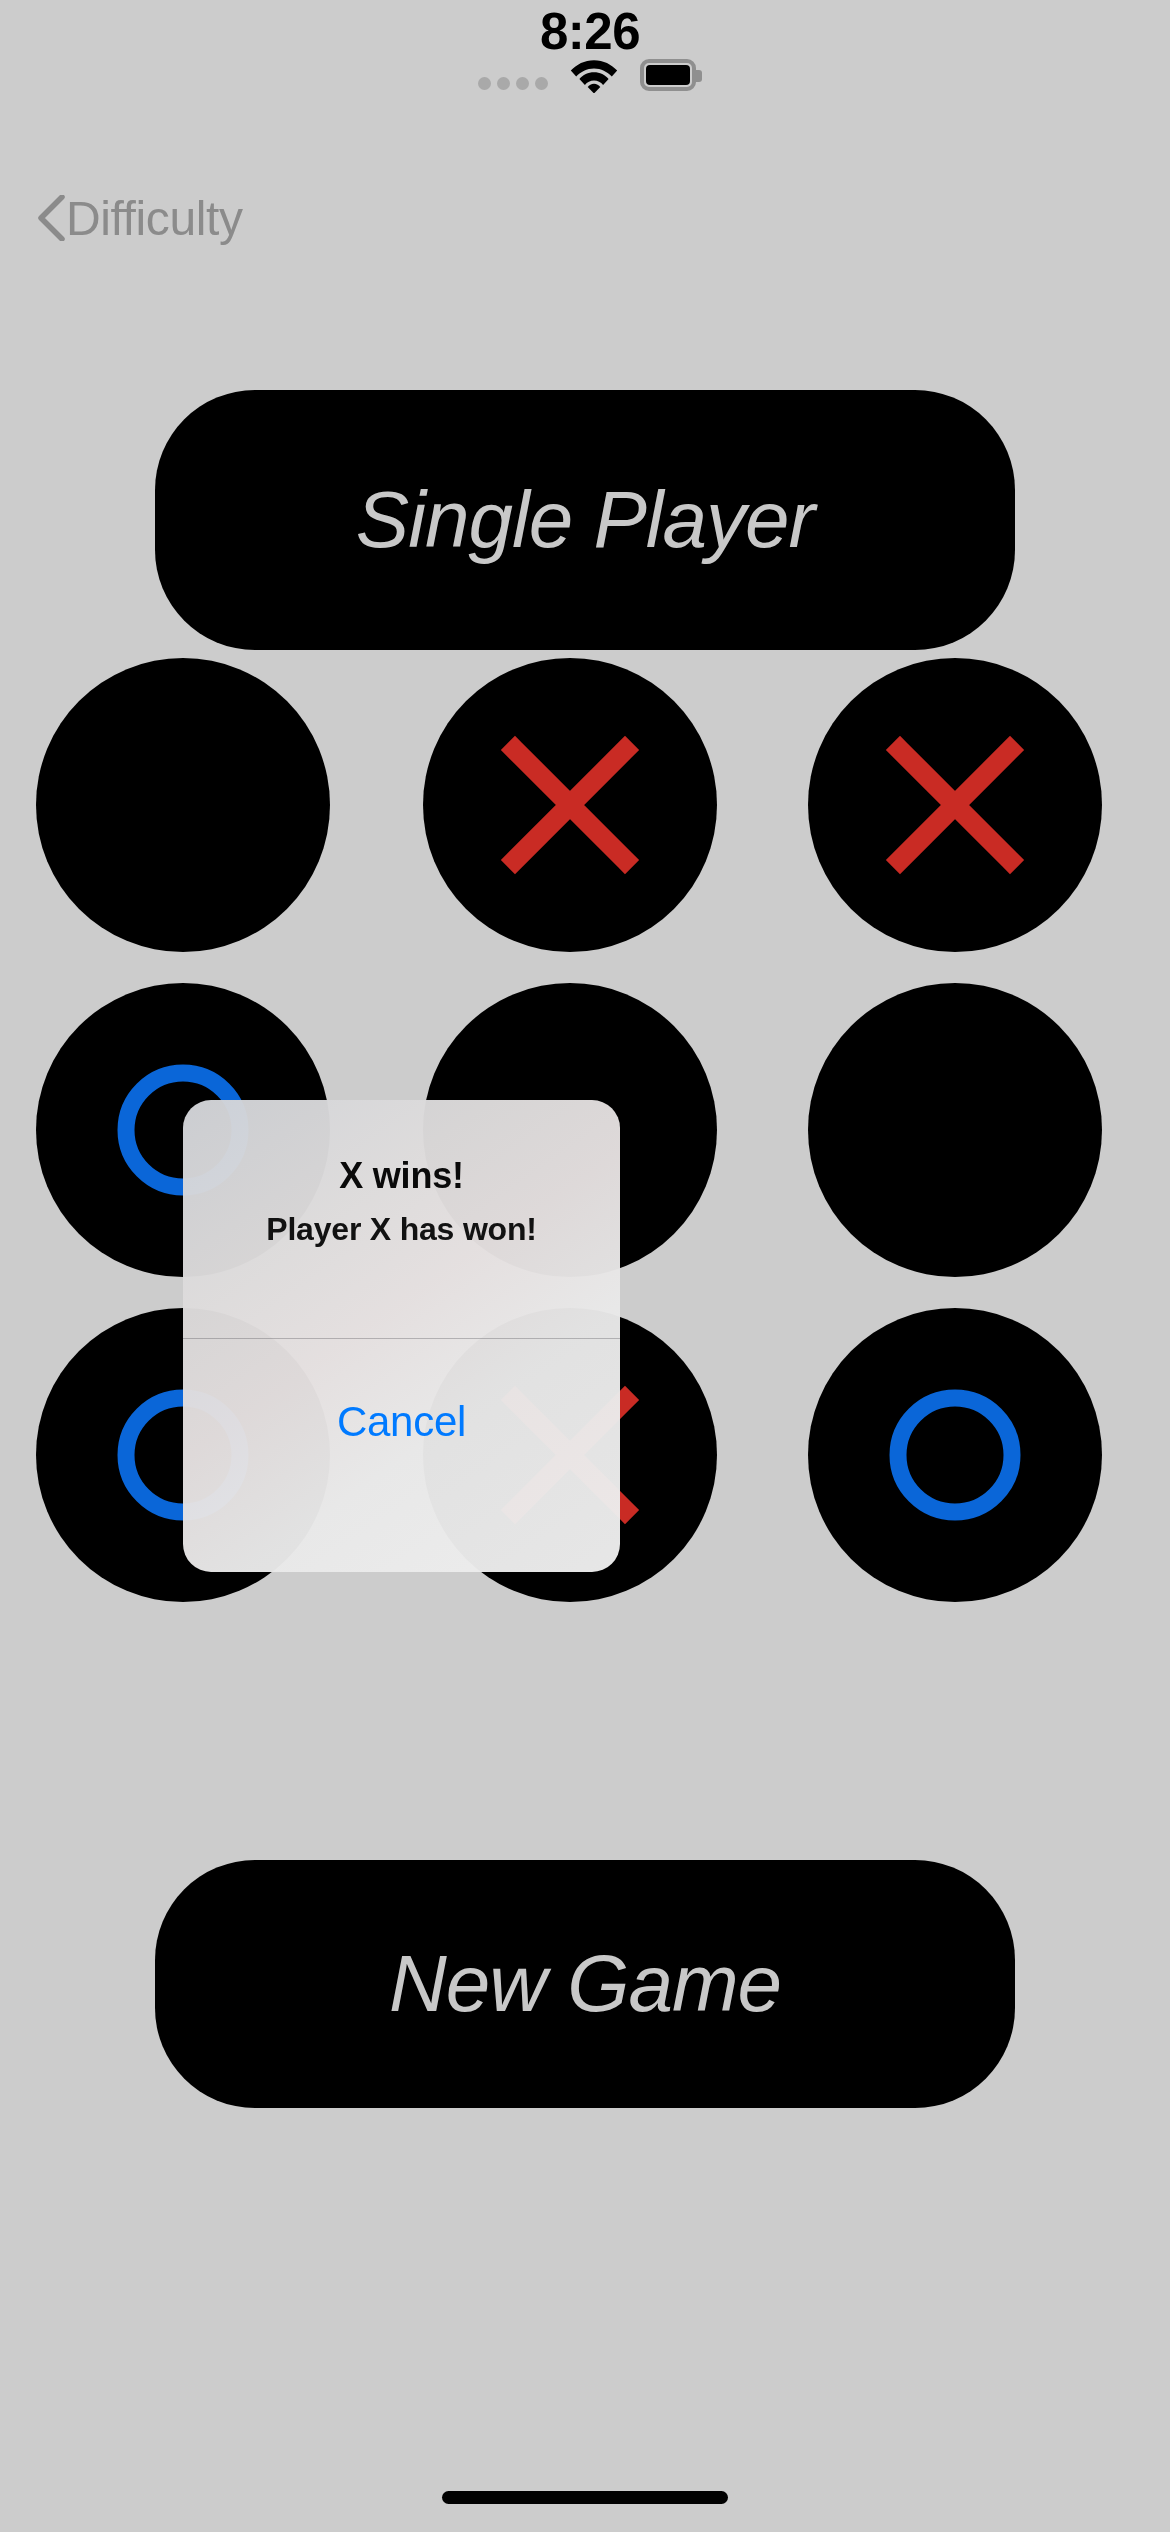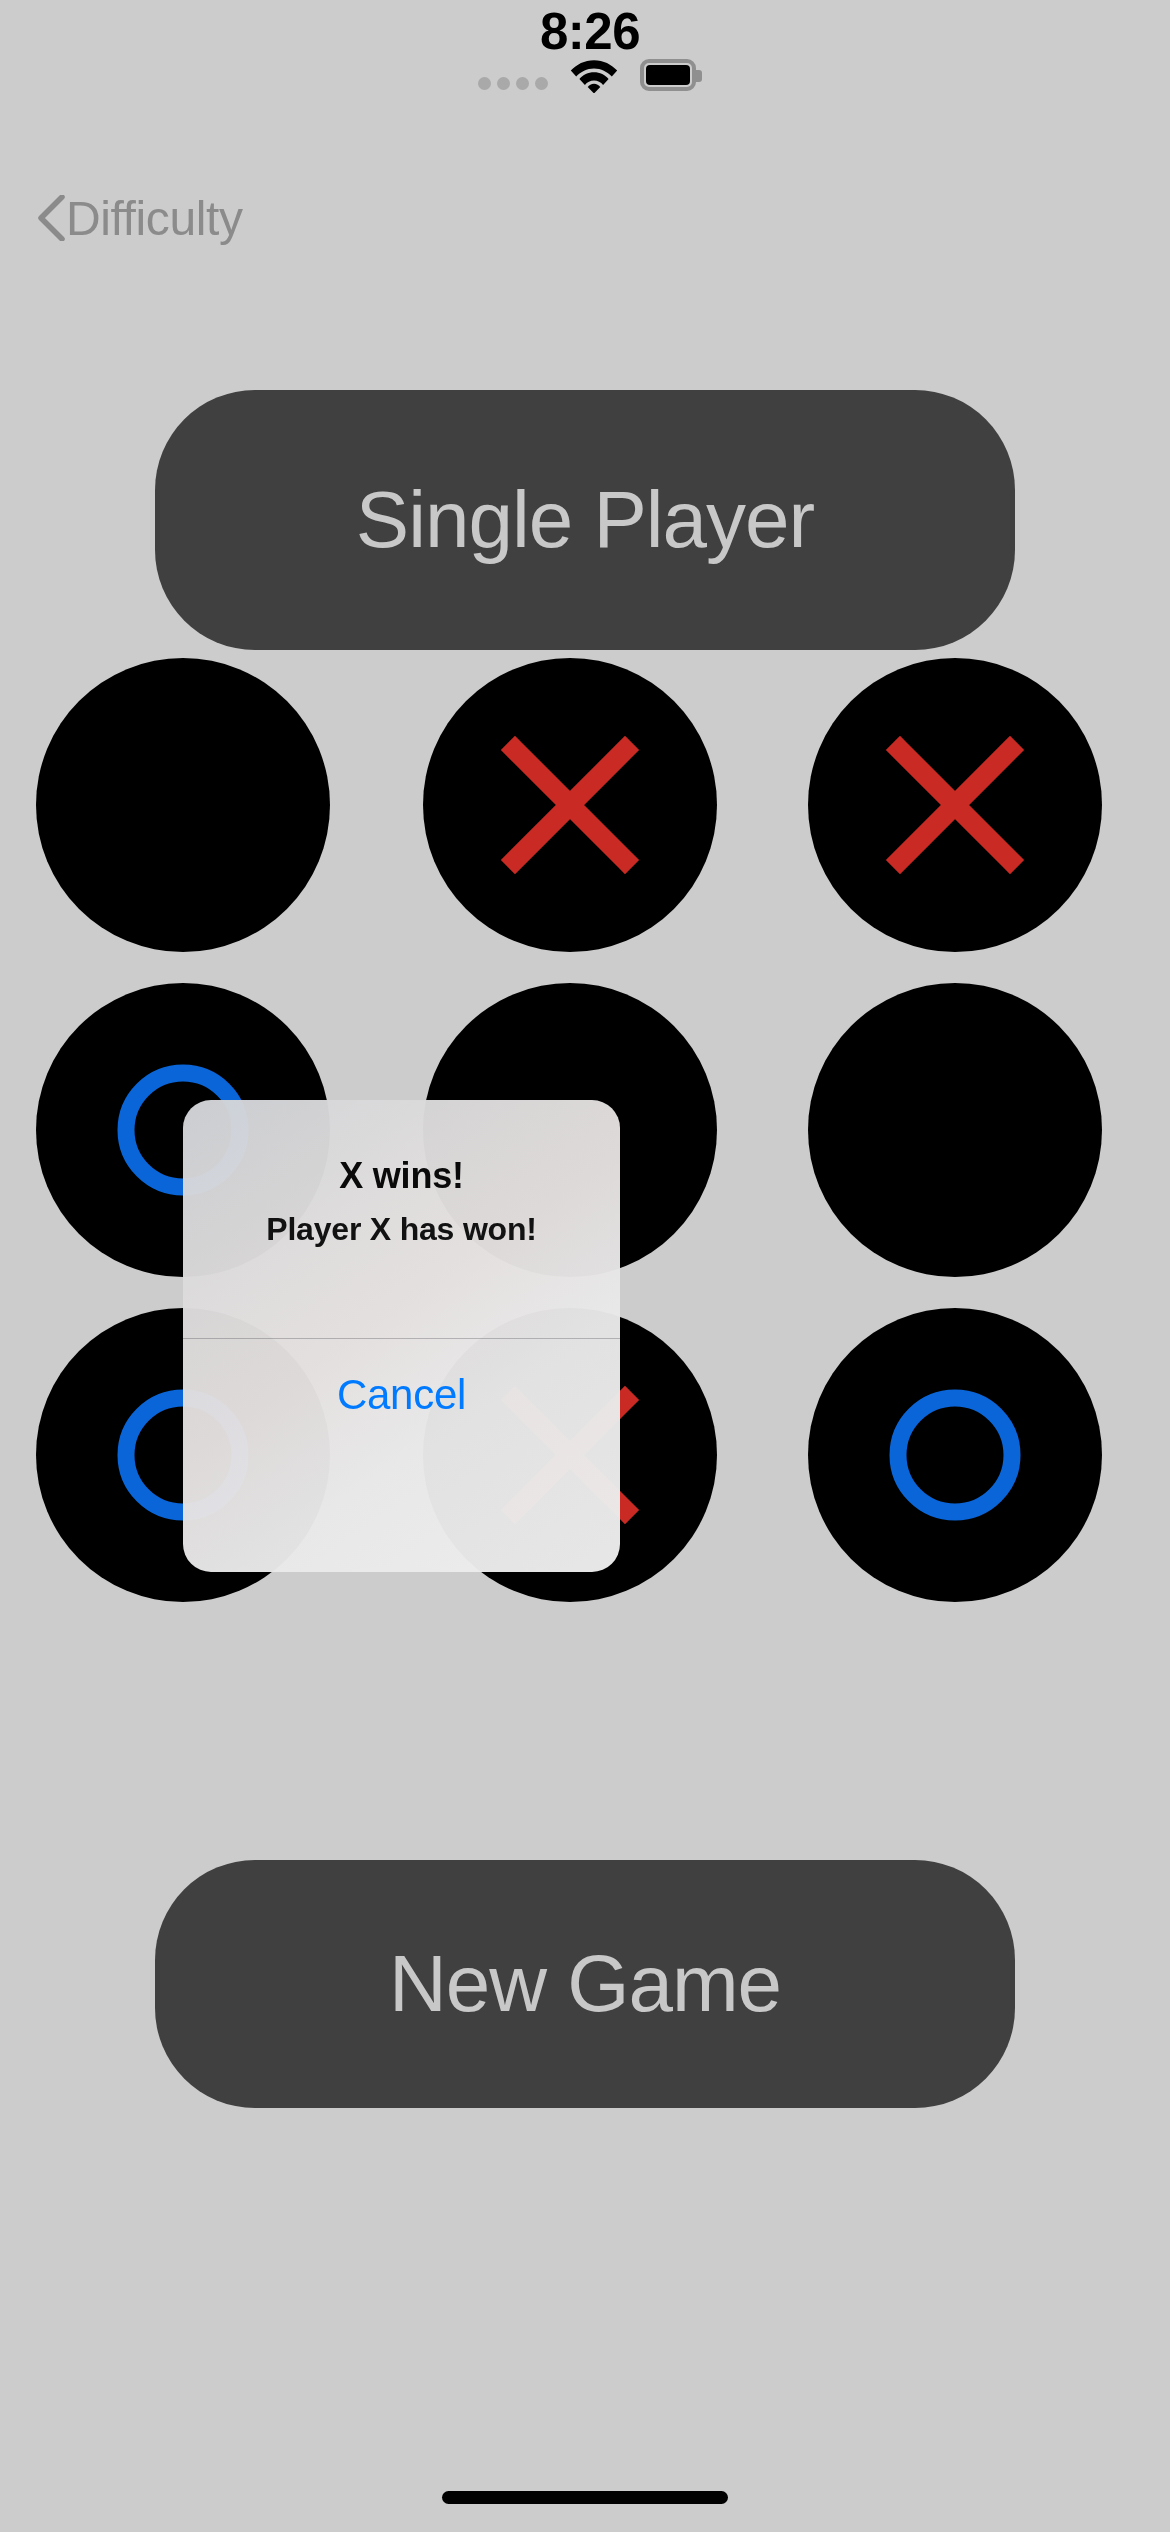--- a/index.html
+++ b/index.html
@@ -48,23 +48,24 @@
     height:80px; padding:0 14px;
   }
   .chevron-left{ width:30px; height:46px; display:block; }
   .nav-back-label{
     font-size:48px; color:#8b8b8b; letter-spacing:-0.4px;
   }
 
   
   .pill-button{
     position:absolute; left:50%; transform:translateX(-50%);
-    background:#404040; border-radius:100px;
+    background:#000000; border-radius:100px;
     display:flex; align-items:center; justify-content:center;
     color:#c8c8c8;
+    font-style:italic;
   }
   .pill-top{ top:390px; width:860px; height:260px; }
   .pill-bottom{ top:1860px; width:860px; height:248px; }
   .pill-label{ font-size:80px; letter-spacing:-1px; color:#c8c8c8; }
 
   
   .board{
     position:absolute; top:658px; left:36px;
     width:1098px; height:1100px;
   }
@@ -104,21 +105,21 @@
     margin-top:14px;
     font-size:32px; font-weight:700; color:#121212;
     letter-spacing:-0.2px; line-height:1.2;
   }
   .alert-separator{
     position:absolute; left:0; top:238px; width:100%; height:1px;
     background:rgba(60,60,67,0.30);
   }
   .alert-action{
     position:absolute; left:0; top:239px; width:100%; height:133px;
-    display:flex; align-items:flex-start; justify-content:center;
+    display:flex; align-items:center; justify-content:center;
     padding-top:32px;
   }
   .alert-action-label{
     font-size:42px; color:#007aff; letter-spacing:-0.3px;
   }
 
   
   .home-indicator{
     position:absolute; bottom:28px; left:50%; transform:translateX(-50%);
     width:286px; height:13px; background:#000; border-radius:100px;

